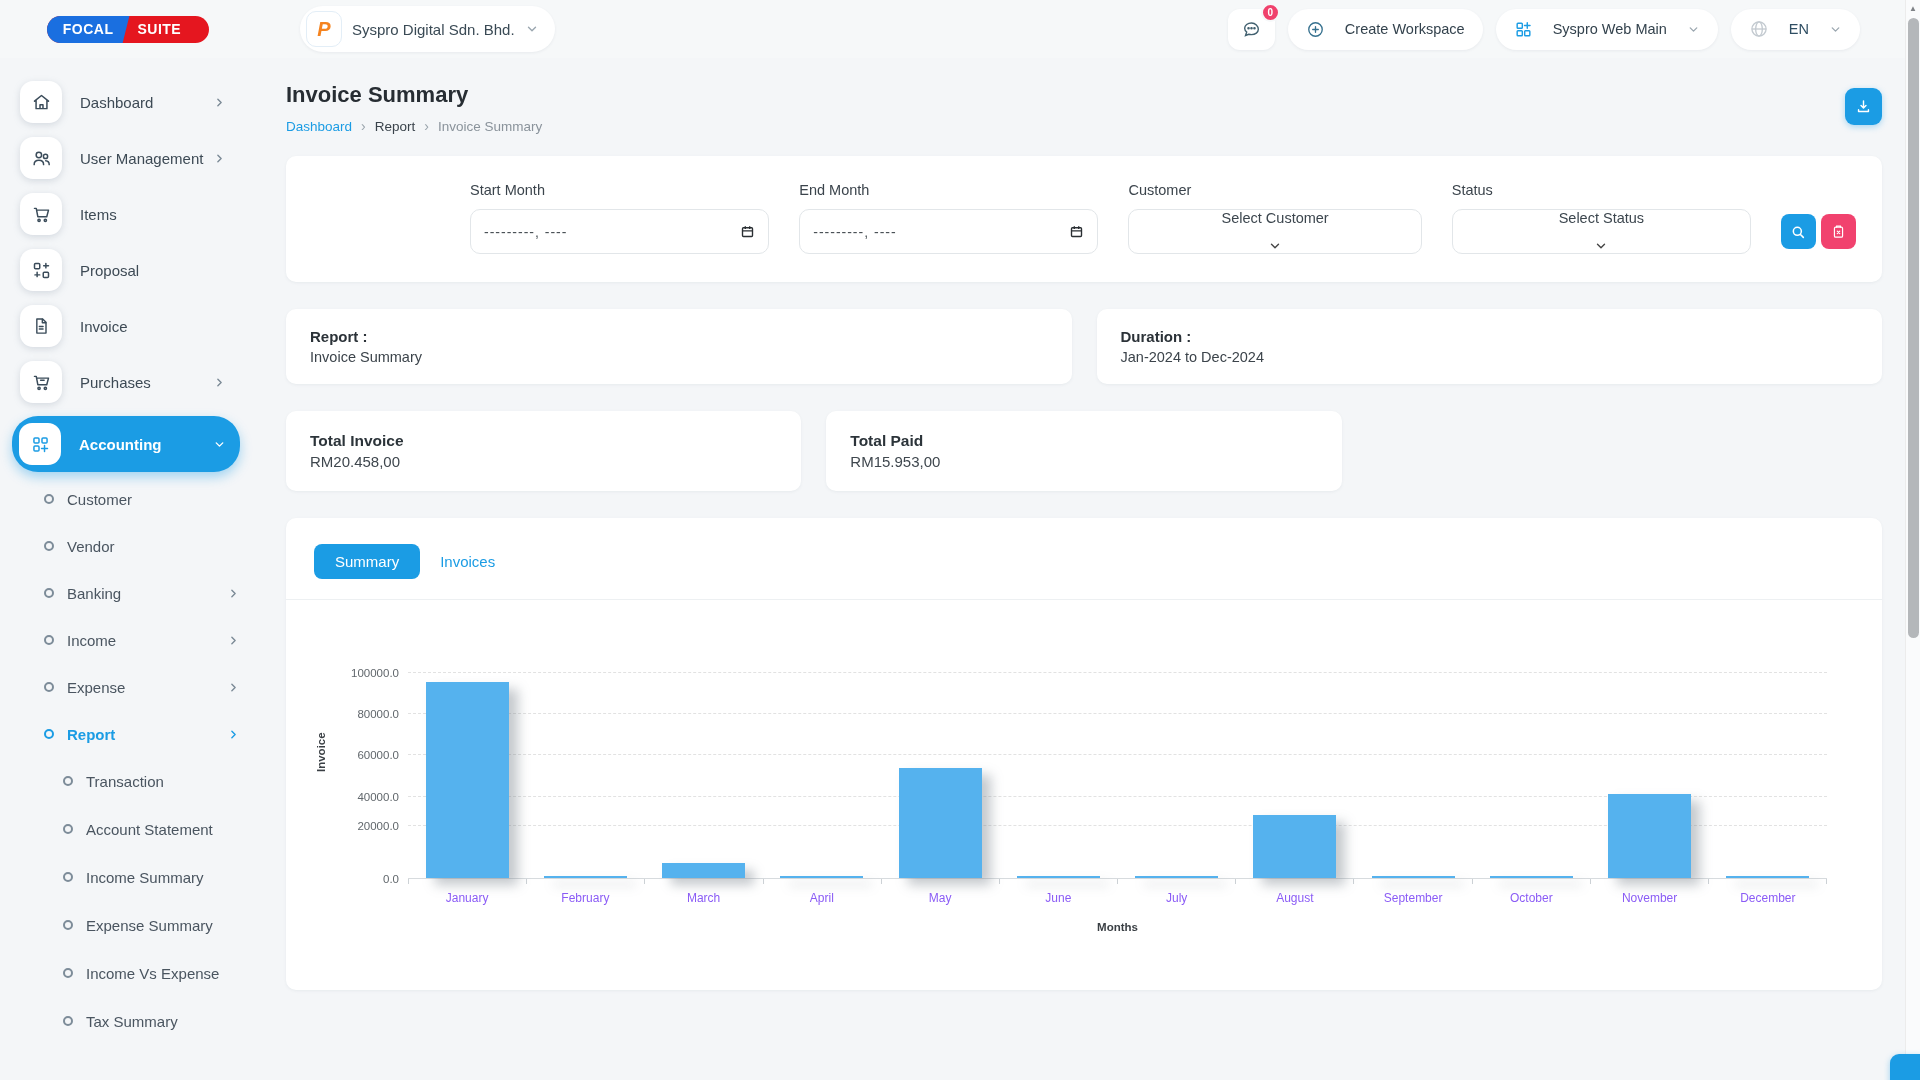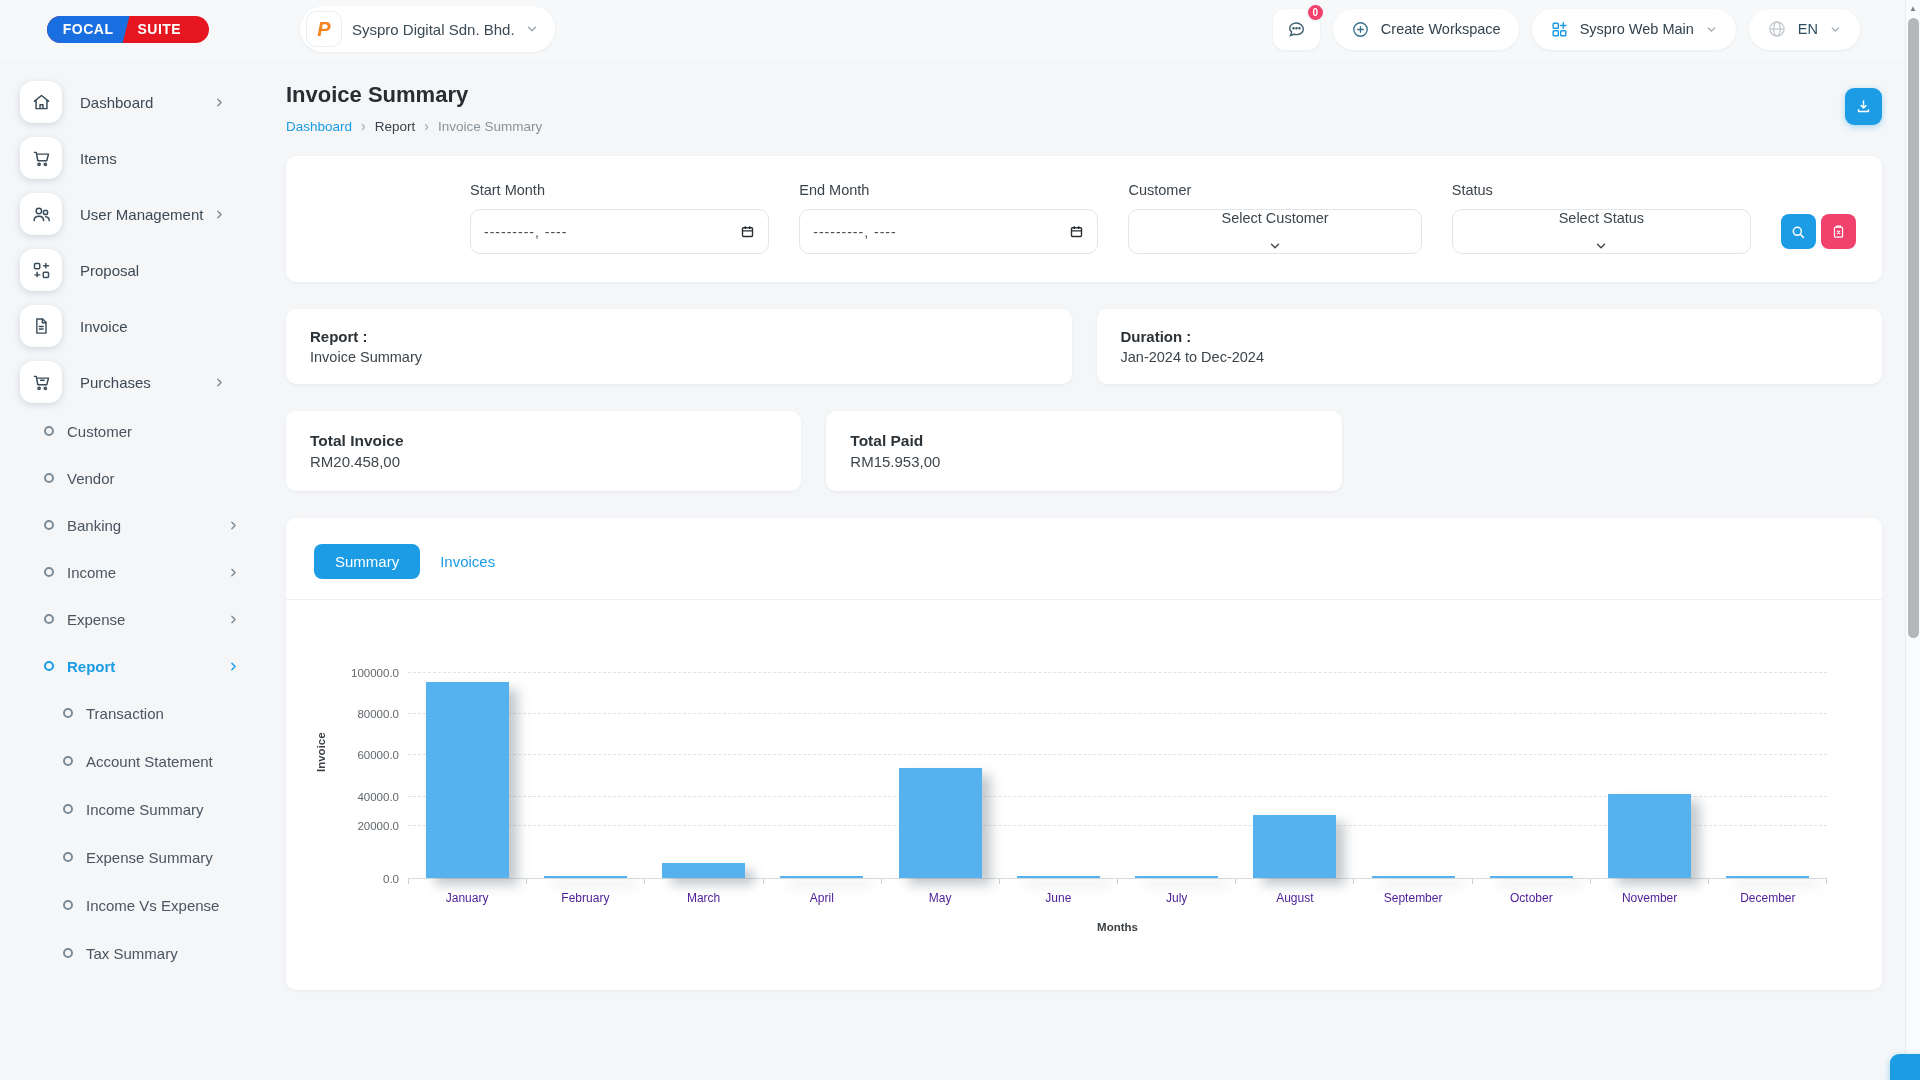--- a/index.html
+++ b/index.html
@@ -25,21 +25,21 @@
   .ws-pill .lbl { font-size:15px; color:#3a4a55; }
   .chev { color:#9aa6af; }
 
   .top-right { margin-left:auto; display:flex; align-items:center; gap:13px; }
   .icon-btn { position:relative; width:47px; height:41px; background:#fff; border-radius:12px;
               display:flex; align-items:center; justify-content:center; color:#41606f;
               box-shadow:0 1px 3px rgba(60,80,100,.08); cursor:pointer; }
   .badge { position:absolute; top:-6px; right:-5px; min-width:19px; height:19px; border-radius:50%;
            background:#f0416c; color:#fff; font-size:10px; display:flex; align-items:center;
            justify-content:center; border:2px solid #f6f8f9; font-weight:bold; }
-  .top-pill { display:flex; align-items:center; gap:11px; background:#fff; border-radius:22px; height:41px;
+  .top-pill { display:flex; align-items:center; gap:20px; background:#fff; border-radius:22px; height:41px;
               padding:0 18px; box-shadow:0 1px 3px rgba(60,80,100,.08); font-size:14.5px; color:#33424d; cursor:pointer; }
   .top-pill .apps { color:#1b9ce4; }
   .top-pill .globe { color:#c3cad0; }
   .lang-lbl { color:#2f4e63; font-weight:500; }
 
   
   .body-row { display:flex; height:1022px; }
   .sidebar { width:256px; flex:none; padding-top:22px; overflow:hidden; }
   .content { flex:1; padding:24px 38px 0 30px; overflow:hidden; }
 
@@ -120,21 +120,21 @@
   .gline { position:absolute; left:0; right:0; border-top:1px dashed #e2e2e2; }
   .gline.zero { border-top:1px solid #d7dbde; }
   .ytick { position:absolute; right:calc(100% + 9px); transform:translateY(-50%); font-size:11.5px; color:#61676c; white-space:nowrap; }
   .bars { position:absolute; left:0; right:0; top:0; bottom:0; display:flex; align-items:flex-end; }
   .bar-cell { flex:1; display:flex; justify-content:center; align-items:flex-end; height:100%; }
   .bar { width:70%; background:#55b2ee; box-shadow:9px 7px 11px rgba(110,120,130,.40); }
   .xticks { display:flex; margin-left:68px; height:6px; border-top:0; }
   .xticks div { flex:1; border-right:1px solid #cdd2d6; height:6px; }
   .xticks div:first-child { border-left:1px solid #cdd2d6; }
   .xlabels { display:flex; margin-left:68px; margin-top:7px; }
-  .xlabels div { flex:1; text-align:center; font-size:12px; color:#4c1d95; }
+  .xlabels div { flex:1; text-align:center; font-size:12px; color:#8b5cf6; }
   .x-title { text-align:center; margin:16px 0 0 68px; font-size:11.5px; font-weight:bold; color:#3a3f44; }
 
   
   .vscroll { position:absolute; top:0; right:0; width:15px; height:1080px; background:#fafbfc; border-left:1px solid #ececec; }
   .vscroll .arrow { display:block; text-align:center; font-size:8px; color:#7e8287; padding-top:4px; }
   .vthumb { position:absolute; top:18px; left:2px; width:11px; height:620px; background:#b4b7ba; border-radius:6px; }
   .corner-fab { position:absolute; right:-8px; bottom:-12px; width:38px; height:38px; border-radius:9px; background:#1b9ce4;
                 box-shadow:0 2px 6px rgba(27,156,228,.4); cursor:pointer; }
   svg { display:block; }
 </style>
@@ -233,42 +233,42 @@
             <span class="nav-lbl">Dashboard</span>
             <span class="chev">
               <svg width="13" height="13" viewBox="0 0 24 24" fill="none" stroke="currentColor" stroke-width="2.6" stroke-linecap="round" stroke-linejoin="round">
                 <path d="M9 6l6 6-6 6"></path>
               </svg>
             </span>
           </div>
           <div class="nav-item">
             <span class="nav-ico">
               <svg width="21" height="21" viewBox="0 0 24 24" fill="none" stroke="currentColor" stroke-width="1.7" stroke-linecap="round" stroke-linejoin="round">
-                <path d="M4 5h2l1.8 9.5H18l2-7.5H7"></path>
-                <circle cx="9.2" cy="18.6" r="1.3"></circle>
-                <circle cx="16.4" cy="18.6" r="1.3"></circle>
-              </svg>
-            </span>
-            <span class="nav-lbl">Items</span>
-          </div>
-          <div class="nav-item">
-            <span class="nav-ico">
-              <svg width="21" height="21" viewBox="0 0 24 24" fill="none" stroke="currentColor" stroke-width="1.7" stroke-linecap="round" stroke-linejoin="round">
                 <circle cx="9" cy="8" r="3.1"></circle>
                 <path d="M3.6 19c0-3 2.4-4.9 5.4-4.9s5.4 1.9 5.4 4.9"></path>
                 <circle cx="16.6" cy="9.6" r="2.4"></circle>
                 <path d="M16.8 14.6c2.6.2 4 2 4 4.4"></path>
               </svg>
             </span>
             <span class="nav-lbl">User Management</span>
             <span class="chev">
               <svg width="13" height="13" viewBox="0 0 24 24" fill="none" stroke="currentColor" stroke-width="2.6" stroke-linecap="round" stroke-linejoin="round">
                 <path d="M9 6l6 6-6 6"></path>
               </svg>
             </span>
+          </div>
+          <div class="nav-item">
+            <span class="nav-ico">
+              <svg width="21" height="21" viewBox="0 0 24 24" fill="none" stroke="currentColor" stroke-width="1.7" stroke-linecap="round" stroke-linejoin="round">
+                <path d="M4 5h2l1.8 9.5H18l2-7.5H7"></path>
+                <circle cx="9.2" cy="18.6" r="1.3"></circle>
+                <circle cx="16.4" cy="18.6" r="1.3"></circle>
+              </svg>
+            </span>
+            <span class="nav-lbl">Items</span>
           </div>
           <div class="nav-item">
             <span class="nav-ico">
               <svg width="21" height="21" viewBox="0 0 24 24" fill="none" stroke="currentColor" stroke-width="1.7" stroke-linecap="round" stroke-linejoin="round">
                 <rect x="4" y="4" width="6" height="6" rx="1.2"></rect>
                 <rect x="14" y="14" width="6" height="6" rx="1.2"></rect>
                 <path d="M17 4v5M14.5 6.5H20M7 14v5M4.5 17H10"></path>
               </svg>
             </span>
             <span class="nav-lbl">Proposal</span>
@@ -288,20 +288,36 @@
                 <path d="M4 5h2l1.8 9.5H18l2-7.5H7"></path>
                 <circle cx="9.2" cy="18.6" r="1.3"></circle>
                 <circle cx="16.4" cy="18.6" r="1.3"></circle>
                 <path d="M11 9.5h4"></path>
               </svg>
             </span>
             <span class="nav-lbl">Purchases</span>
             <span class="chev">
               <svg width="13" height="13" viewBox="0 0 24 24" fill="none" stroke="currentColor" stroke-width="2.6" stroke-linecap="round" stroke-linejoin="round">
                 <path d="M9 6l6 6-6 6"></path>
+              </svg>
+            </span>
+          </div>
+          <div class="nav-item active">
+            <span class="nav-ico">
+              <svg width="21" height="21" viewBox="0 0 24 24" fill="none" stroke="currentColor" stroke-width="1.7" stroke-linecap="round" stroke-linejoin="round">
+                <rect x="4.5" y="4.5" width="5.8" height="5.8" rx="1.2"></rect>
+                <rect x="13.7" y="4.5" width="5.8" height="5.8" rx="1.2"></rect>
+                <rect x="4.5" y="13.7" width="5.8" height="5.8" rx="1.2"></rect>
+                <path d="M16.6 13.2v6.8M13.2 16.6H20"></path>
+              </svg>
+            </span>
+            <span class="nav-lbl">Accounting</span>
+            <span class="chev">
+              <svg width="13" height="13" viewBox="0 0 24 24" fill="none" stroke="currentColor" stroke-width="2.6" stroke-linecap="round" stroke-linejoin="round">
+                <path d="M6 9l6 6 6-6"></path>
               </svg>
             </span>
           </div>
           <div class="nav-sub">
             <span class="dot"></span>
             <span class="lbl">Customer</span>
           </div>
           <div class="nav-sub">
             <span class="dot"></span>
             <span class="lbl">Vendor</span>

